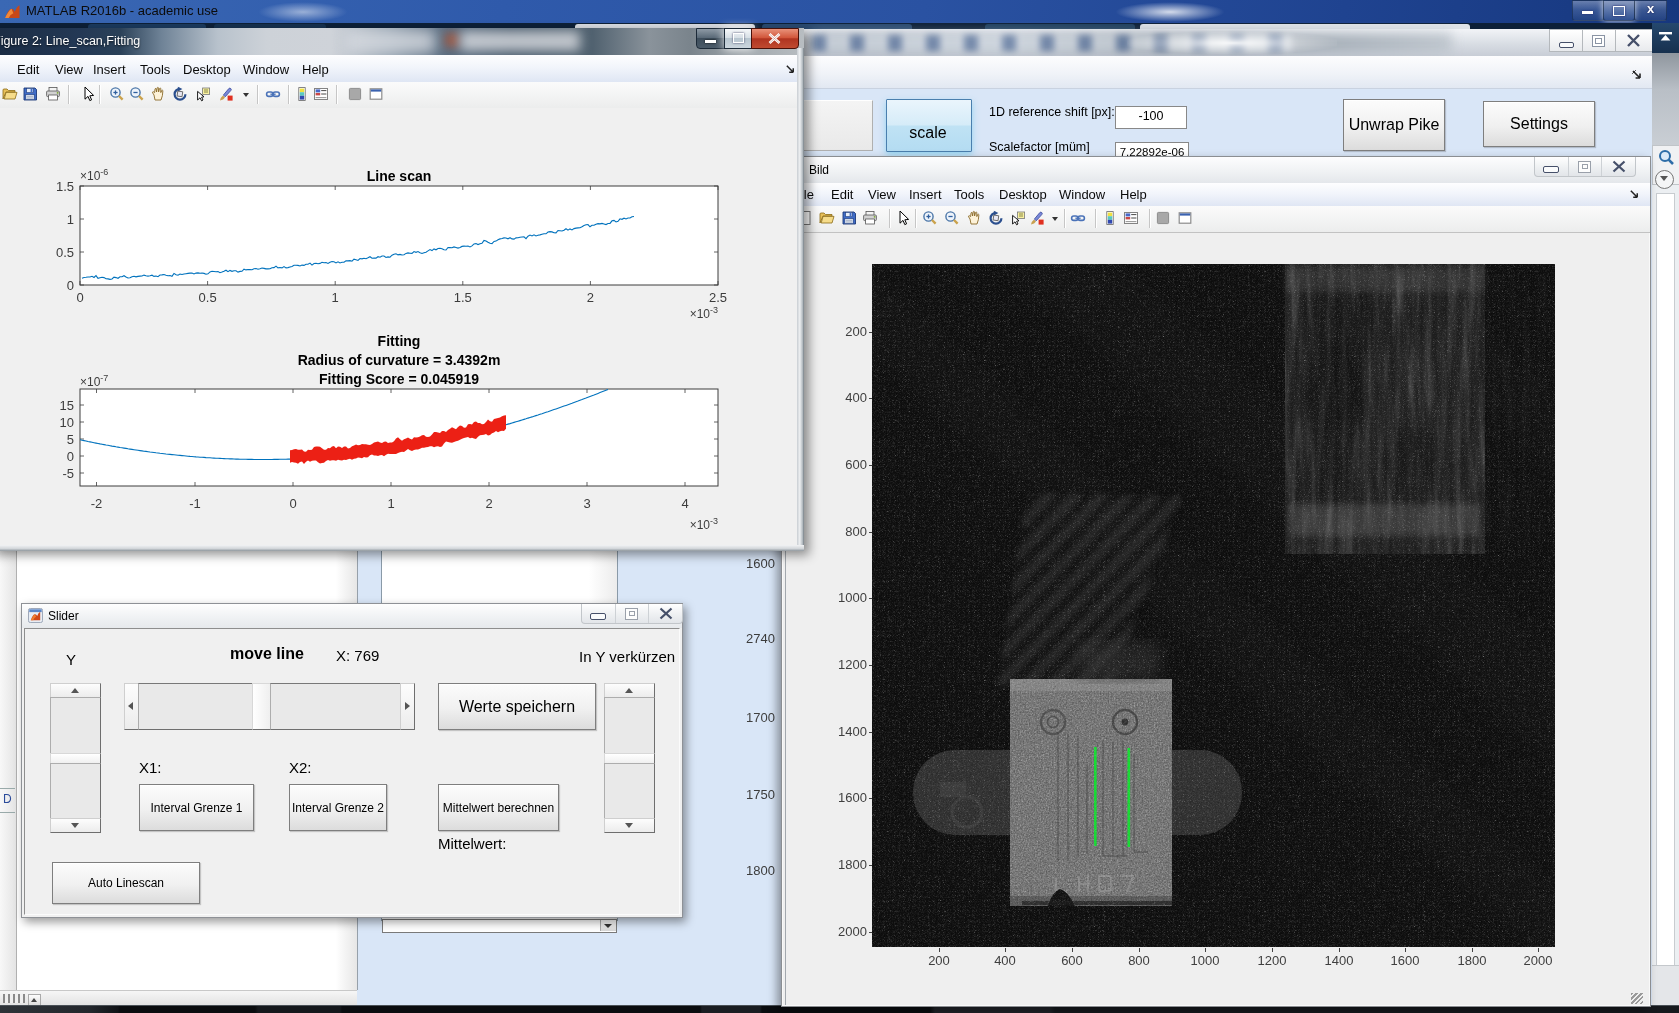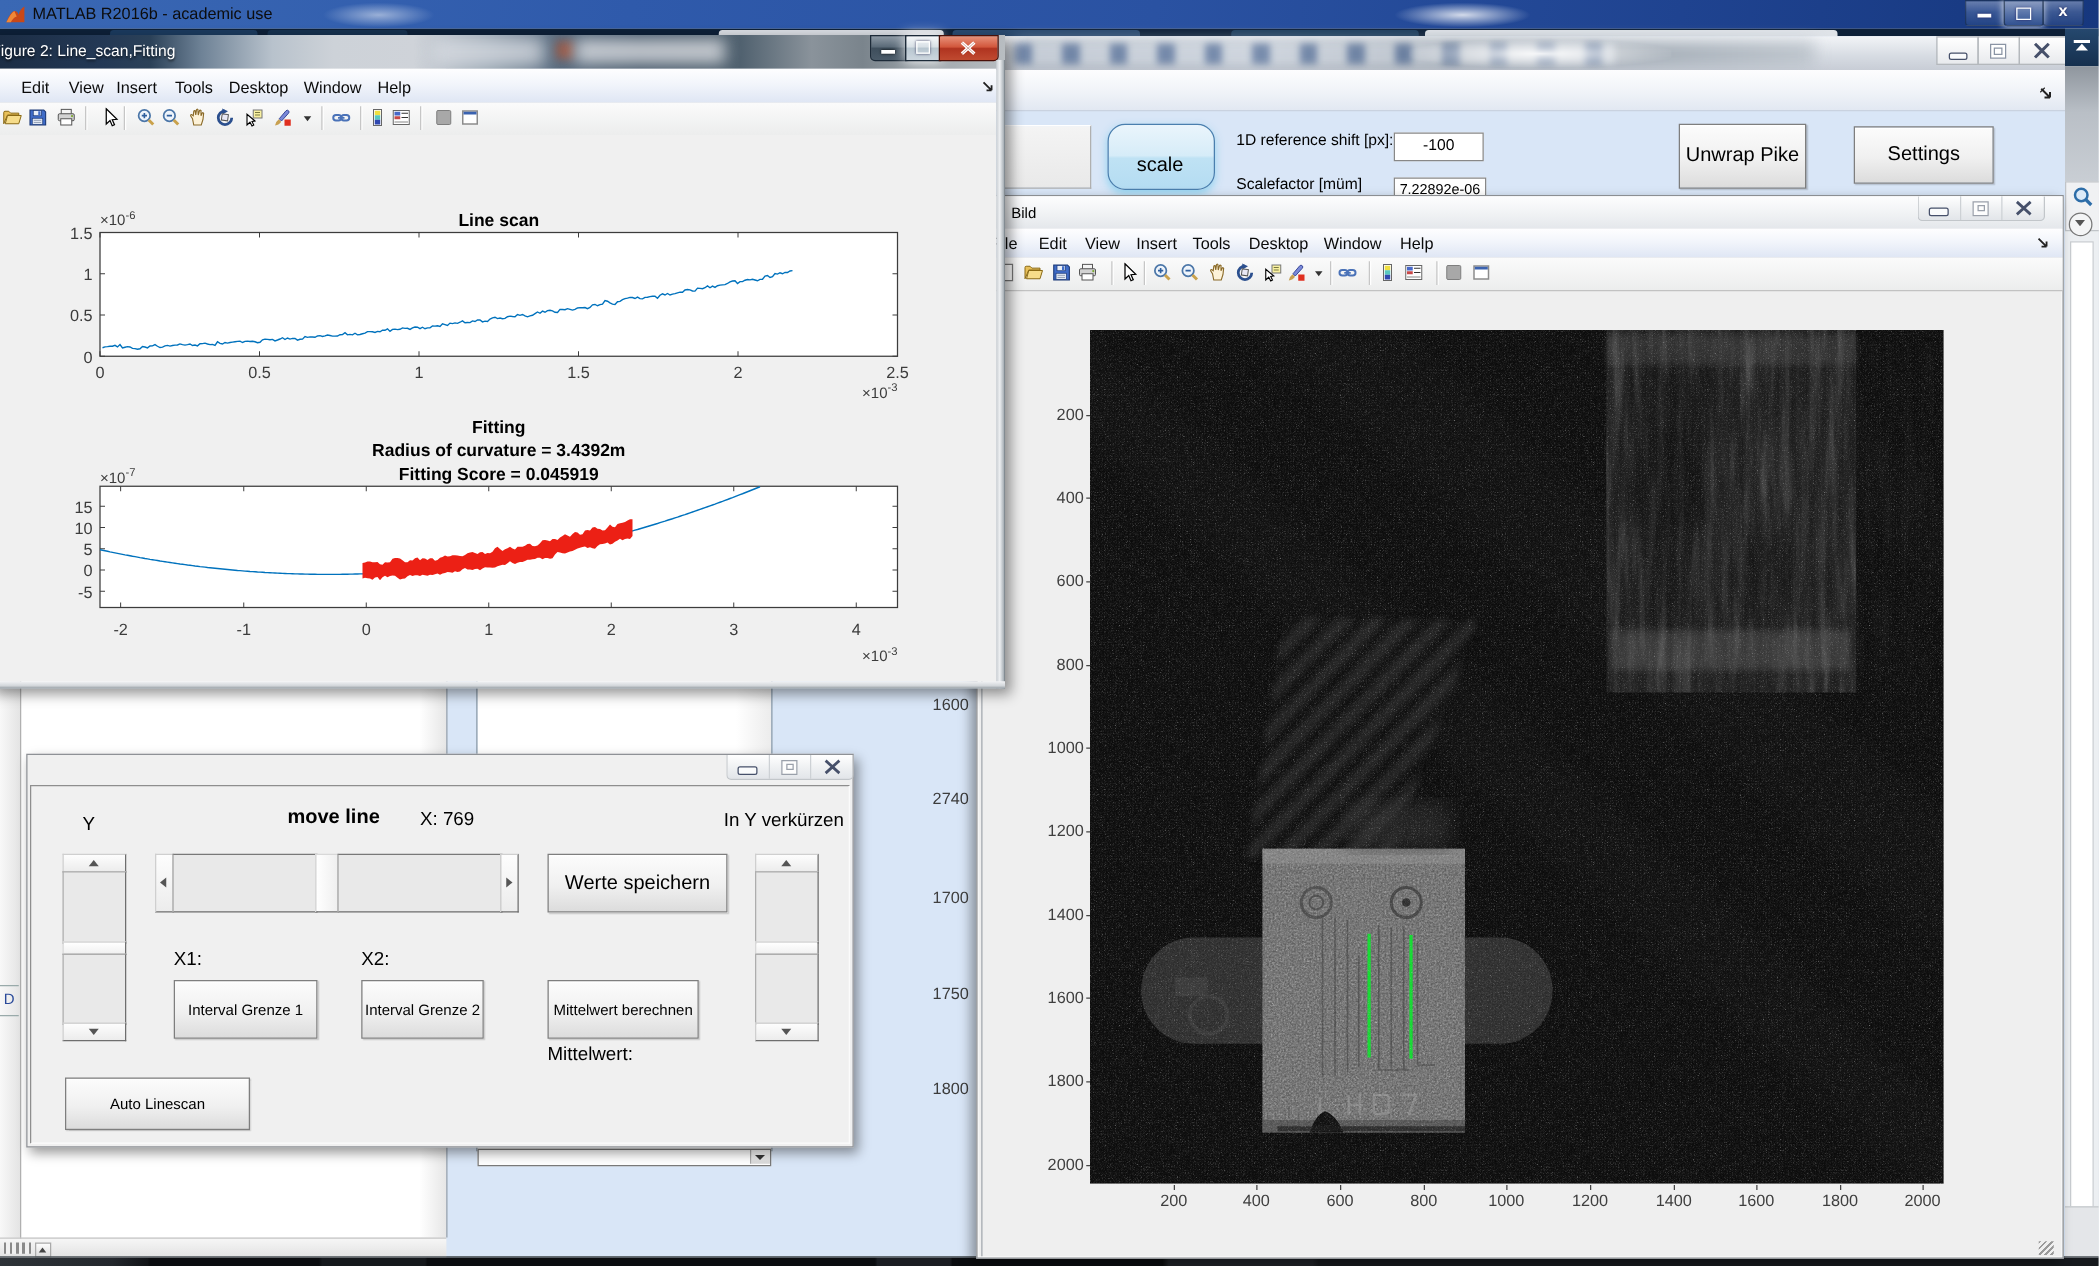--- a/index.html
+++ b/index.html
@@ -146,21 +146,21 @@
       <div style="position:absolute;left:12px;top:8px;width:5px;height:4px;border:1.2px solid #8a94a4"></div>
     </div>
 <div class="a" style="left:1258px;top:0;width:36px;height:21px;border:1px solid #b4b8bc;background:linear-gradient(#fff,#e8eaed);">
       <svg class="a" style="left:10px;top:4px" width="15" height="13" viewBox="0 0 15 13">
         <path d="M2 1 L7.5 6.5 M13 1 L7.5 6.5 M2 12 L7.5 6.5 M13 12 L7.5 6.5" stroke="#46506a" stroke-width="2.4"></path>
         <path d="M1 0 L4 0 L14 11 L11 13 Z M14 0 L11 0 L1 11 L4 13 Z" fill="none"></path>
       </svg>
     </div>
 </div>
 <div class="a" style="left:800px;top:100px;width:71px;height:49px;border:1px solid #b0b0b0;border-top:1px solid #fff;background:linear-gradient(#f4f4f4,#e9e9e9)"></div>
-<div class="a" style="left:886px;top:99px;width:84px;height:51px;border:1px solid #4a7fae;border-radius:14px;background:linear-gradient(#eaf5fc 0%,#d6ecf8 48%,#bfe2f4 52%,#b4dcf2 100%);box-shadow:0 3px 7px rgba(140,210,240,.9)">
+<div class="a" style="left:886px;top:99px;width:84px;height:51px;border:1px solid #4a7fae;border-radius:1px;background:linear-gradient(#eaf5fc 0%,#d6ecf8 48%,#bfe2f4 52%,#b4dcf2 100%);box-shadow:0 3px 7px rgba(140,210,240,.9)">
     <div class="a" style="left:0;top:24px;width:82px;text-align:center;font-size:16px;color:#000">scale</div>
   </div>
 <div class="a" style="left:989px;top:105px;font-size:12.5px;color:#000">1D reference shift [px]:</div>
 <div class="a" style="left:1115px;top:106px;width:70px;height:19px;background:#fff;border:1px solid #888;text-align:center;font-size:12.5px;padding-top:2px">-100</div>
 <div class="a" style="left:989px;top:140px;font-size:12.5px;color:#000">Scalefactor [müm]</div>
 <div class="a" style="left:1115px;top:142px;width:72px;height:16px;background:#fff;border:1px solid #888;text-align:center;font-size:11.5px;padding-top:3px">7.22892e-06</div>
 <div class="a mbtn" style="left:1343px;top:99px;width:102px;height:52px;font-size:16px">Unwrap Pike</div>
 <div class="a mbtn" style="left:1483px;top:101px;width:112px;height:46px;font-size:16px">Settings</div>
 <div class="a" style="left:381px;top:380px;width:235px;height:539px;background:linear-gradient(90deg,#ffffff 0 88%,#ececec);border:1px solid #8a9aa8"></div>
 <div class="a" style="left:382px;top:919px;width:233px;height:12px;background:#fff;border:1px solid #7a7a7a">
@@ -631,20 +631,26 @@
         <text x="685.0" y="508" font-size="13" text-anchor="middle" fill="#3c3c3c">4</text>
         <text x="718" y="529" font-size="12" text-anchor="end" fill="#3c3c3c">×10<tspan dy="-5" font-size="9">-3</tspan></text>
         <polyline points="80.0,439.8 82.0,440.2 84.0,440.6 86.0,441.0 88.0,441.5 90.0,441.9 92.0,442.3 94.0,442.7 96.0,443.1 98.0,443.5 100.0,443.9 102.0,444.2 104.0,444.6 106.0,445.0 108.0,445.3 110.0,445.7 112.0,446.1 114.0,446.4 116.0,446.8 118.0,447.1 120.0,447.5 122.0,447.8 124.0,448.1 126.0,448.4 128.0,448.8 130.0,449.1 132.0,449.4 134.0,449.7 136.0,450.0 138.0,450.3 140.0,450.6 142.0,450.9 144.0,451.2 146.0,451.4 148.0,451.7 150.0,452.0 152.0,452.2 154.0,452.5 156.0,452.8 158.0,453.0 160.0,453.3 162.0,453.5 164.0,453.7 166.0,454.0 168.0,454.2 170.0,454.4 172.0,454.6 174.0,454.8 176.0,455.0 178.0,455.2 180.0,455.4 182.0,455.6 184.0,455.8 186.0,456.0 188.0,456.2 190.0,456.4 192.0,456.5 194.0,456.7 196.0,456.9 198.0,457.0 200.0,457.2 202.0,457.3 204.0,457.4 206.0,457.6 208.0,457.7 210.0,457.8 212.0,458.0 214.0,458.1 216.0,458.2 218.0,458.3 220.0,458.4 222.0,458.5 224.0,458.6 226.0,458.7 228.0,458.8 230.0,458.9 232.0,458.9 234.0,459.0 236.0,459.1 238.0,459.1 240.0,459.2 242.0,459.2 244.0,459.3 246.0,459.3 248.0,459.4 250.0,459.4 252.0,459.4 254.0,459.5 256.0,459.5 258.0,459.5 260.0,459.5 262.0,459.5 264.0,459.5 266.0,459.5 268.0,459.5 270.0,459.5 272.0,459.5 274.0,459.4 276.0,459.4 278.0,459.4 280.0,459.3 282.0,459.3 284.0,459.2 286.0,459.2 288.0,459.1 290.0,459.1 292.0,459.0 294.0,458.9 296.0,458.9 298.0,458.8 300.0,458.7 302.0,458.6 304.0,458.5 306.0,458.4 308.0,458.3 310.0,458.2 312.0,458.1 314.0,458.0 316.0,457.8 318.0,457.7 320.0,457.6 322.0,457.4 324.0,457.3 326.0,457.2 328.0,457.0 330.0,456.9 332.0,456.7 334.0,456.5 336.0,456.4 338.0,456.2 340.0,456.0 342.0,455.8 344.0,455.6 346.0,455.4 348.0,455.2 350.0,455.0 352.0,454.8 354.0,454.6 356.0,454.4 358.0,454.2 360.0,454.0 362.0,453.7 364.0,453.5 366.0,453.3 368.0,453.0 370.0,452.8 372.0,452.5 374.0,452.2 376.0,452.0 378.0,451.7 380.0,451.4 382.0,451.2 384.0,450.9 386.0,450.6 388.0,450.3 390.0,450.0 392.0,449.7 394.0,449.4 396.0,449.1 398.0,448.8 400.0,448.4 402.0,448.1 404.0,447.8 406.0,447.5 408.0,447.1 410.0,446.8 412.0,446.4 414.0,446.1 416.0,445.7 418.0,445.3 420.0,445.0 422.0,444.6 424.0,444.2 426.0,443.9 428.0,443.5 430.0,443.1 432.0,442.7 434.0,442.3 436.0,441.9 438.0,441.5 440.0,441.0 442.0,440.6 444.0,440.2 446.0,439.8 448.0,439.3 450.0,438.9 452.0,438.5 454.0,438.0 456.0,437.6 458.0,437.1 460.0,436.6 462.0,436.2 464.0,435.7 466.0,435.2 468.0,434.7 470.0,434.3 472.0,433.8 474.0,433.3 476.0,432.8 478.0,432.3 480.0,431.8 482.0,431.3 484.0,430.7 486.0,430.2 488.0,429.7 490.0,429.1 492.0,428.6 494.0,428.1 496.0,427.5 498.0,427.0 500.0,426.4 502.0,425.9 504.0,425.3 506.0,424.7 508.0,424.1 510.0,423.6 512.0,423.0 514.0,422.4 516.0,421.8 518.0,421.2 520.0,420.6 522.0,420.0 524.0,419.4 526.0,418.8 528.0,418.1 530.0,417.5 532.0,416.9 534.0,416.2 536.0,415.6 538.0,415.0 540.0,414.3 542.0,413.7 544.0,413.0 546.0,412.3 548.0,411.7 550.0,411.0 552.0,410.3 554.0,409.6 556.0,408.9 558.0,408.2 560.0,407.5 562.0,406.8 564.0,406.1 566.0,405.4 568.0,404.7 570.0,404.0 572.0,403.3 574.0,402.5 576.0,401.8 578.0,401.1 580.0,400.3 582.0,399.6 584.0,398.8 586.0,398.1 588.0,397.3 590.0,396.5 592.0,395.7 594.0,395.0 596.0,394.2 598.0,393.4 600.0,392.6 602.0,391.8 604.0,391.0 606.0,390.2 608.0,389.4" fill="none" stroke="#0072bd" stroke-width="1.1"></polyline>
         <polygon points="290.0,450.3 292.0,449.9 294.0,449.2 296.0,449.1 298.0,449.7 300.0,449.7 302.0,449.5 304.0,451.4 306.0,451.8 308.0,449.7 310.0,449.9 312.0,449.7 314.0,447.0 316.0,446.4 318.0,446.4 320.0,446.8 322.0,448.2 324.0,449.7 326.0,449.8 328.0,448.1 330.0,448.3 332.0,446.6 334.0,446.0 336.0,448.2 338.0,446.6 340.0,446.7 342.0,448.0 344.0,446.6 346.0,446.6 348.0,448.6 350.0,448.0 352.0,446.2 354.0,445.5 356.0,444.4 358.0,445.2 360.0,444.9 362.0,444.1 364.0,444.2 366.0,444.3 368.0,444.7 370.0,444.9 372.0,443.9 374.0,442.6 376.0,442.0 378.0,441.6 380.0,442.4 382.0,443.1 384.0,441.7 386.0,441.5 388.0,443.1 390.0,442.4 392.0,442.5 394.0,441.3 396.0,438.5 398.0,437.3 400.0,439.2 402.0,440.8 404.0,439.3 406.0,438.6 408.0,437.4 410.0,438.8 412.0,439.5 414.0,437.3 416.0,437.4 418.0,437.3 420.0,436.5 422.0,435.2 424.0,435.0 426.0,436.7 428.0,437.0 430.0,436.4 432.0,434.5 434.0,432.1 436.0,432.0 438.0,432.4 440.0,433.0 442.0,431.1 444.0,431.1 446.0,431.9 448.0,429.9 450.0,428.8 452.0,427.3 454.0,428.3 456.0,429.3 458.0,427.1 460.0,425.6 462.0,425.9 464.0,427.8 466.0,427.4 468.0,424.3 470.0,423.9 472.0,424.4 474.0,421.9 476.0,421.6 478.0,423.0 480.0,423.1 482.0,424.3 484.0,424.1 486.0,421.9 488.0,419.6 490.0,421.3 492.0,421.7 494.0,419.1 496.0,418.5 498.0,418.1 500.0,417.5 502.0,416.3 504.0,415.4 506.0,415.3 506.0,428.8 504.0,431.1 502.0,430.7 500.0,431.2 498.0,432.2 496.0,431.0 494.0,432.4 492.0,433.3 490.0,434.9 488.0,435.6 486.0,433.9 484.0,434.8 482.0,435.1 480.0,435.3 478.0,436.7 476.0,439.0 474.0,438.5 472.0,437.8 470.0,438.3 468.0,437.1 466.0,437.6 464.0,438.1 462.0,438.8 460.0,439.7 458.0,440.7 456.0,441.2 454.0,441.9 452.0,442.8 450.0,442.5 448.0,442.0 446.0,441.6 444.0,443.6 442.0,446.5 440.0,446.9 438.0,446.3 436.0,446.4 434.0,447.3 432.0,446.2 430.0,446.2 428.0,447.1 426.0,447.3 424.0,447.8 422.0,447.7 420.0,448.8 418.0,449.6 416.0,449.6 414.0,450.1 412.0,451.1 410.0,450.3 408.0,449.0 406.0,450.5 404.0,452.0 402.0,451.8 400.0,452.3 398.0,453.0 396.0,453.9 394.0,454.1 392.0,454.0 390.0,453.9 388.0,453.8 386.0,454.7 384.0,456.2 382.0,454.9 380.0,455.2 378.0,456.0 376.0,455.5 374.0,455.6 372.0,454.4 370.0,455.3 368.0,457.2 366.0,457.6 364.0,457.0 362.0,458.2 360.0,457.7 358.0,457.5 356.0,458.4 354.0,458.8 352.0,459.7 350.0,458.7 348.0,459.3 346.0,460.0 344.0,459.7 342.0,460.6 340.0,460.2 338.0,459.8 336.0,460.7 334.0,460.2 332.0,460.2 330.0,460.8 328.0,459.9 326.0,460.9 324.0,462.7 322.0,463.0 320.0,463.5 318.0,462.2 316.0,460.5 314.0,460.4 312.0,460.8 310.0,461.7 308.0,460.6 306.0,461.8 304.0,464.1 302.0,461.5 300.0,461.9 298.0,463.7 296.0,462.8 294.0,462.5 292.0,462.1 290.0,462.7" fill="#ec2015"></polygon>
       </g>
     </svg>
     <div class="a" style="left:807px;top:20px;width:7px;height:503px;background:linear-gradient(90deg,#c8cdd2,#eef0f2 40%,#aab2b8 85%,#6a737a)"></div>
     <div class="a" style="left:0;top:517px;width:814px;height:6px;background:linear-gradient(#f2f3f5,#d2d6da 60%,#8e969c)"></div>
   </div>
 <div class="a" style="left:21px;top:603px;width:660px;height:313px;background:#f0f0f0;border:1px solid #8e9196;box-shadow:3px 4px 9px rgba(0,0,0,.4)">
+    <div class="a" style="left:0;top:0;width:660px;height:24px;background:linear-gradient(#fefefe,#f0f2f4 55%,#e6e9ec)">
+      <svg class="a" style="left:6px;top:4px" width="15" height="15" viewBox="0 0 16 16">
+        <use href="#i-mlogo"></use>
+      </svg>
+      <div class="a wtitle" style="left:26px;top:5px">Slider</div>
+    </div>
 <div class="a" style="left:559px;top:0px;width:100px;height:19px;border:1px solid #c2c6ca;border-top:none;border-radius:0 0 4px 4px;background:linear-gradient(#ffffff,#eef0f2 55%,#e2e5e9)">
 <div class="a" style="left:33px;top:0;width:1px;height:19px;background:#cdd1d5"></div>
 <div class="a" style="left:66px;top:0;width:1px;height:19px;background:#cdd1d5"></div>
 <div class="a" style="left:8px;top:9px;width:14px;height:5px;border:1.4px solid #46506a;border-radius:2px;background:#fafbfc"></div>
 <div class="a" style="left:43px;top:3.5px;width:11px;height:10px;border:1.4px solid #9aa0aa;background:#fdfdfd">
         <div class="a" style="left:2.6px;top:2.6px;width:4px;height:3px;border:1.2px solid #9aa0aa"></div>
       </div>
 <svg class="a" style="left:76px;top:3px" width="16" height="13" viewBox="0 0 16 13">
         <path d="M2.5 1.5 L8 6.5 L13.5 1.5 M2.5 11.5 L8 6.5 L13.5 11.5" stroke="#46506a" stroke-width="2.2" fill="none"></path>
       </svg>
@@ -668,21 +674,21 @@
 <div class="a" style="left:0;top:0;width:13px;height:45px;background:linear-gradient(#fdfdfd,#ececec);border:1px solid #999;border-color:#cfcfcf #6e6e6e #6e6e6e #cfcfcf">
         <div class="a" style="left:3px;top:18px;width:0;height:0;border-top:4.5px solid transparent;border-bottom:4.5px solid transparent;border-right:5px solid #555"></div>
       </div>
 <div class="a" style="left:14px;top:0;width:114px;height:45px;background:#e9e9e9;border:1px solid #adadad;border-top-color:#787878;border-bottom-color:#6e6e6e"></div>
 <div class="a" style="left:128px;top:0;width:17px;height:45px;background:linear-gradient(90deg,#ffffff,#efefef);border:1px solid #9a9a9a;border-color:#d8d8d8 #5a5a5a #6e6e6e #d8d8d8"></div>
 <div class="a" style="left:146px;top:0;width:130px;height:45px;background:#e9e9e9;border:1px solid #adadad;border-top-color:#787878;border-bottom-color:#6e6e6e"></div>
 <div class="a" style="left:276px;top:0;width:13px;height:45px;background:linear-gradient(#fdfdfd,#ececec);border:1px solid #999;border-color:#cfcfcf #6e6e6e #6e6e6e #cfcfcf">
         <div class="a" style="left:4px;top:18px;width:0;height:0;border-top:4.5px solid transparent;border-bottom:4.5px solid transparent;border-left:5px solid #555"></div>
       </div>
 </div>
-    <div class="a mbtn" style="left:416px;top:79px;width:144px;height:47px;font-size:16px">Werte speichern</div>
+    <div class="a mbtn" style="left:416px;top:79px;width:158px;height:47px;font-size:16px">Werte speichern</div>
     <div class="a" style="left:557px;top:44px;font-size:15px">In Y verkürzen</div>
     <div class="a" style="left:582px;top:79px;width:51px;height:149px">
 <div class="a" style="left:0;top:0;width:49px;height:13px;background:linear-gradient(#fdfdfd,#ececec);border:1px solid #999;border-color:#cfcfcf #6e6e6e #6e6e6e #cfcfcf">
         <div class="a" style="left:20px;top:4px;width:0;height:0;border-left:4.5px solid transparent;border-right:4.5px solid transparent;border-bottom:5px solid #555"></div>
       </div>
 <div class="a" style="left:0;top:14px;width:49px;height:56px;background:#e9e9e9;border:1px solid #adadad;border-right-color:#6e6e6e"></div>
 <div class="a" style="left:0;top:70px;width:49px;height:9px;background:linear-gradient(#ffffff,#f0f0f0);border:1px solid #9a9a9a;border-color:#d8d8d8 #6e6e6e #5a5a5a #d8d8d8"></div>
 <div class="a" style="left:0;top:80px;width:49px;height:55px;background:#e9e9e9;border:1px solid #adadad;border-right-color:#6e6e6e"></div>
 <div class="a" style="left:0;top:135px;width:49px;height:13px;background:linear-gradient(#fdfdfd,#ececec);border:1px solid #999;border-color:#cfcfcf #6e6e6e #6e6e6e #cfcfcf">
         <div class="a" style="left:20px;top:4px;width:0;height:0;border-left:4.5px solid transparent;border-right:4.5px solid transparent;border-top:5px solid #555"></div>

